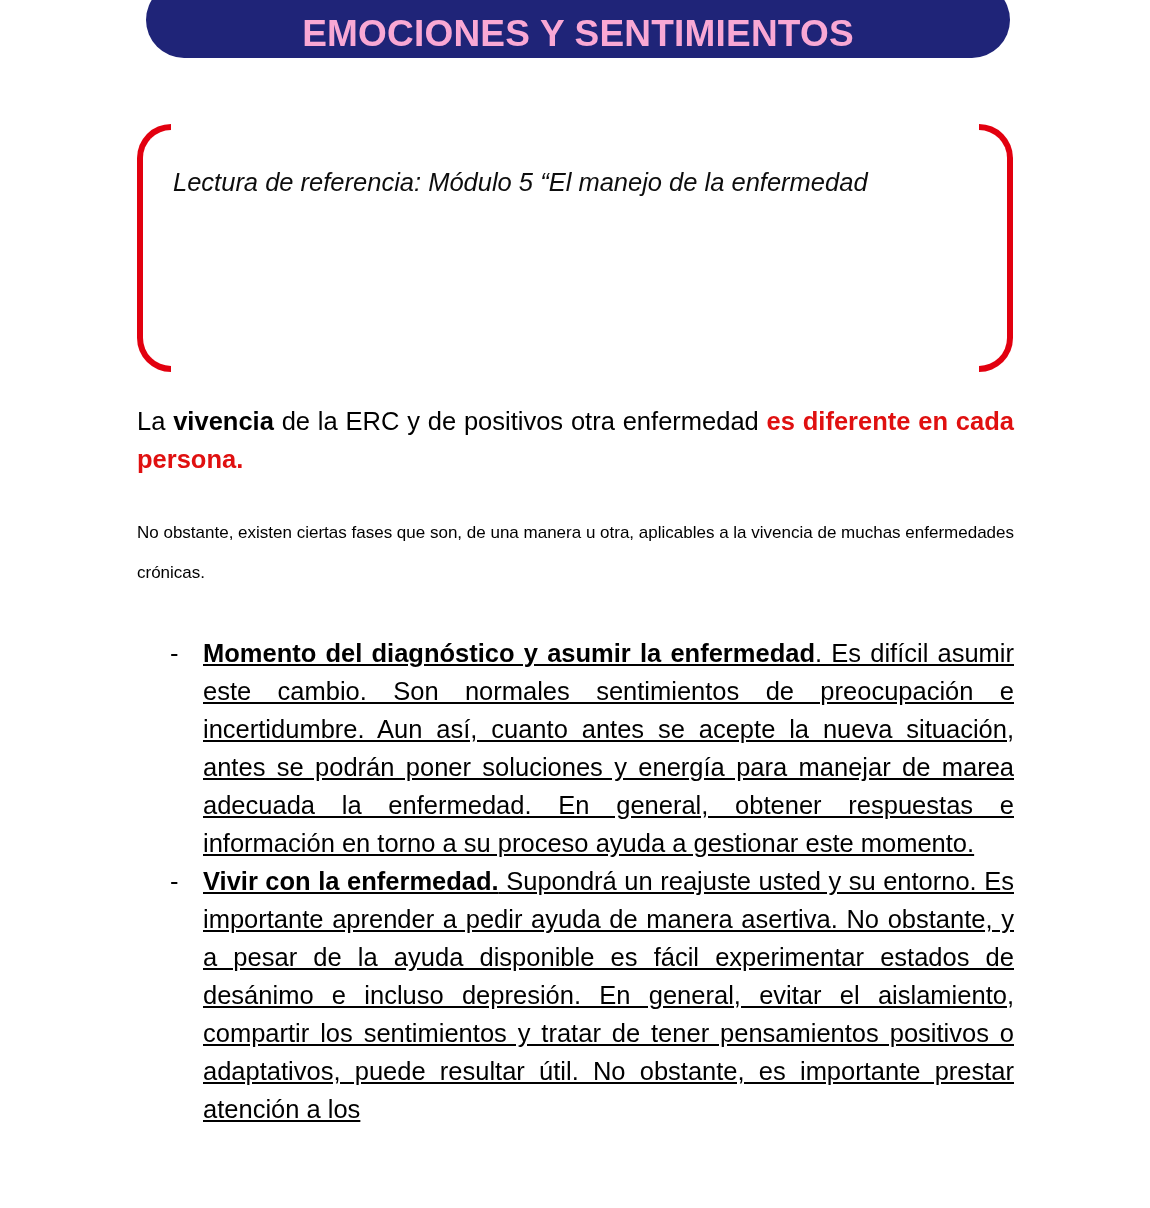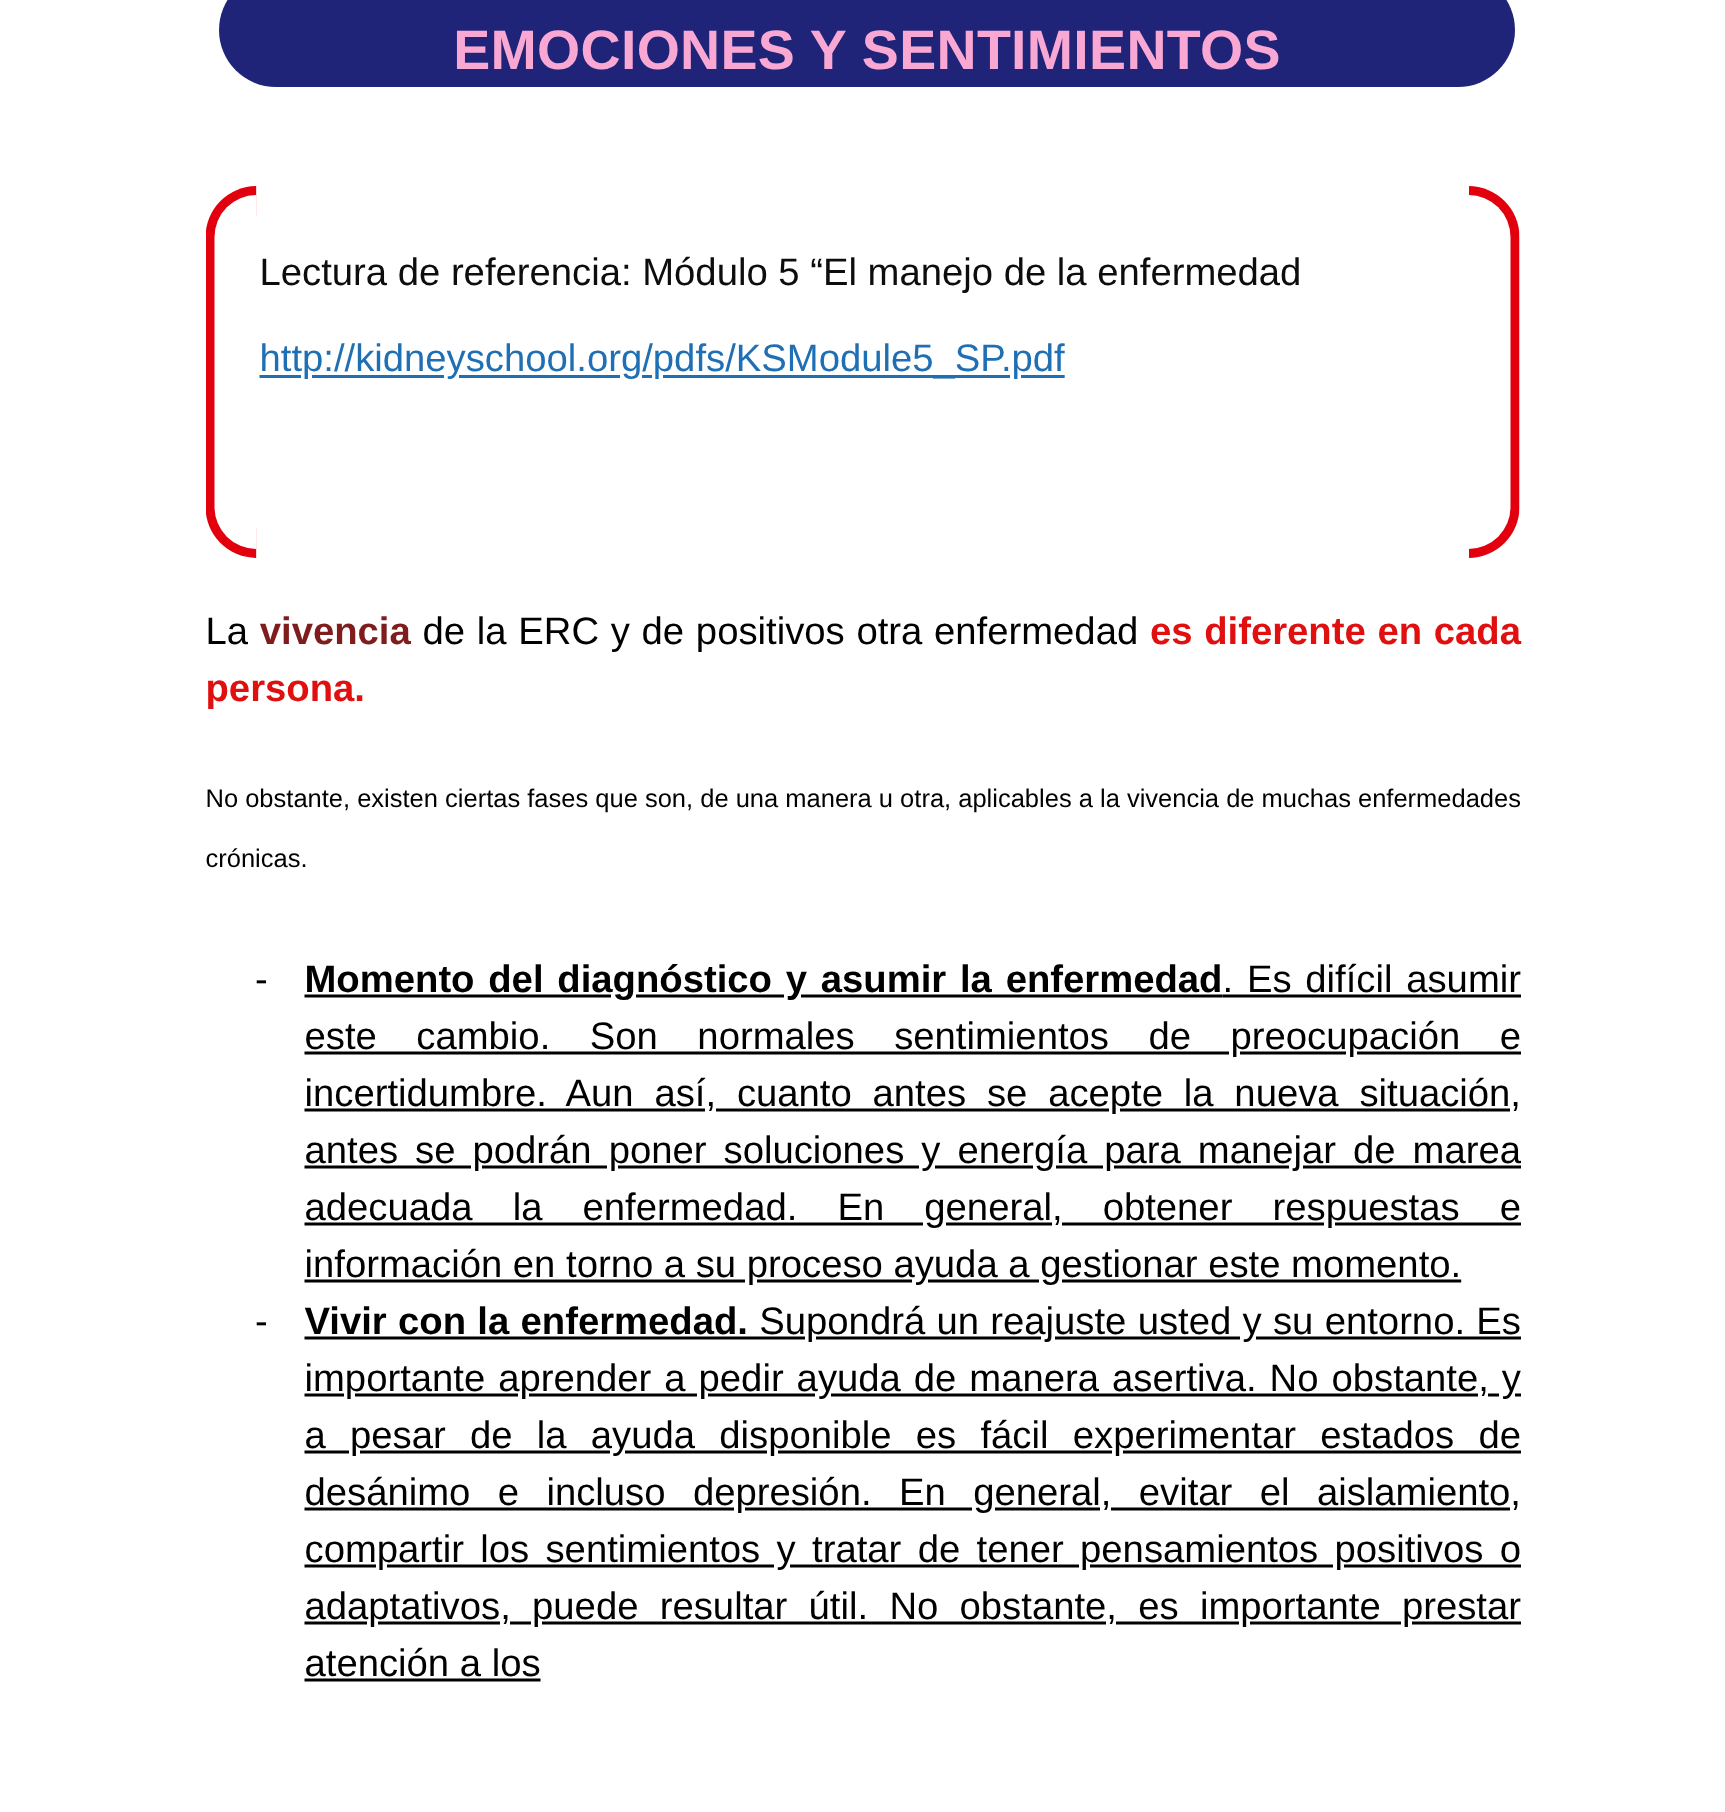--- a/index.html
+++ b/index.html
@@ -42,20 +42,21 @@
     white-space: nowrap;
   }
 
   
   .ref-box {
     position: absolute;
     left: 137px;
     top: 124px;
     width: 876px;
     height: 248px;
+    font-style: italic;
   }
   .bracket {
     position: absolute;
     top: 0;
     width: 34px;
     height: 248px;
     box-sizing: border-box;
     border-top: 6px solid #E2000F;
     border-bottom: 6px solid #E2000F;
   }
@@ -146,30 +147,27 @@
 <div class="banner" style="background: rgb(31, 36, 120);">
   <span class="banner-title" style="color: #f9a8d4;">EMOCIONES Y SENTIMIENTOS</span>
 </div>
 
 <div class="ref-box">
   <div class="bracket bracket-left" style="border-color: rgb(226, 0, 15);"></div>
   <div class="bracket bracket-right" style="border-color: rgb(226, 0, 15);"></div>
 
   <div class="ref-lines">
     <div class="ref-line">Lectura de referencia: Módulo 5 “El manejo de la enfermedad</div>
-    <div class="ref-line">
-      <span class="ref-link" style="color: rgb(31, 111, 181);">http://kidneyschool.org/pdfs/KSModule5_SP.pdf</span>
-    </div>
   </div>
 </div>
 
 <div class="body-text">
 
   <p class="para highlight">
-    <span>La </span><span class="red-bold" style="color: #7f1d1d;">vivencia</span><span> de la ERC y de positivos otra enfermedad </span><span class="red-bold" style="color: rgb(224, 16, 16);">es diferente en cada persona.</span>
+    <span>La </span><span class="red-bold" style="color: #000000;">vivencia</span><span> de la ERC y de positivos otra enfermedad </span><span class="red-bold" style="color: rgb(224, 16, 16);">es diferente en cada persona.</span>
   </p>
 
   <div class="spacer-sm"></div>
 
   <p class="para">No obstante, existen ciertas fases que son, de una manera u otra, aplicables a la vivencia de muchas enfermedades crónicas.</p>
 </div>
 
 <div class="bullets">
 
   <div class="bullet-item">

